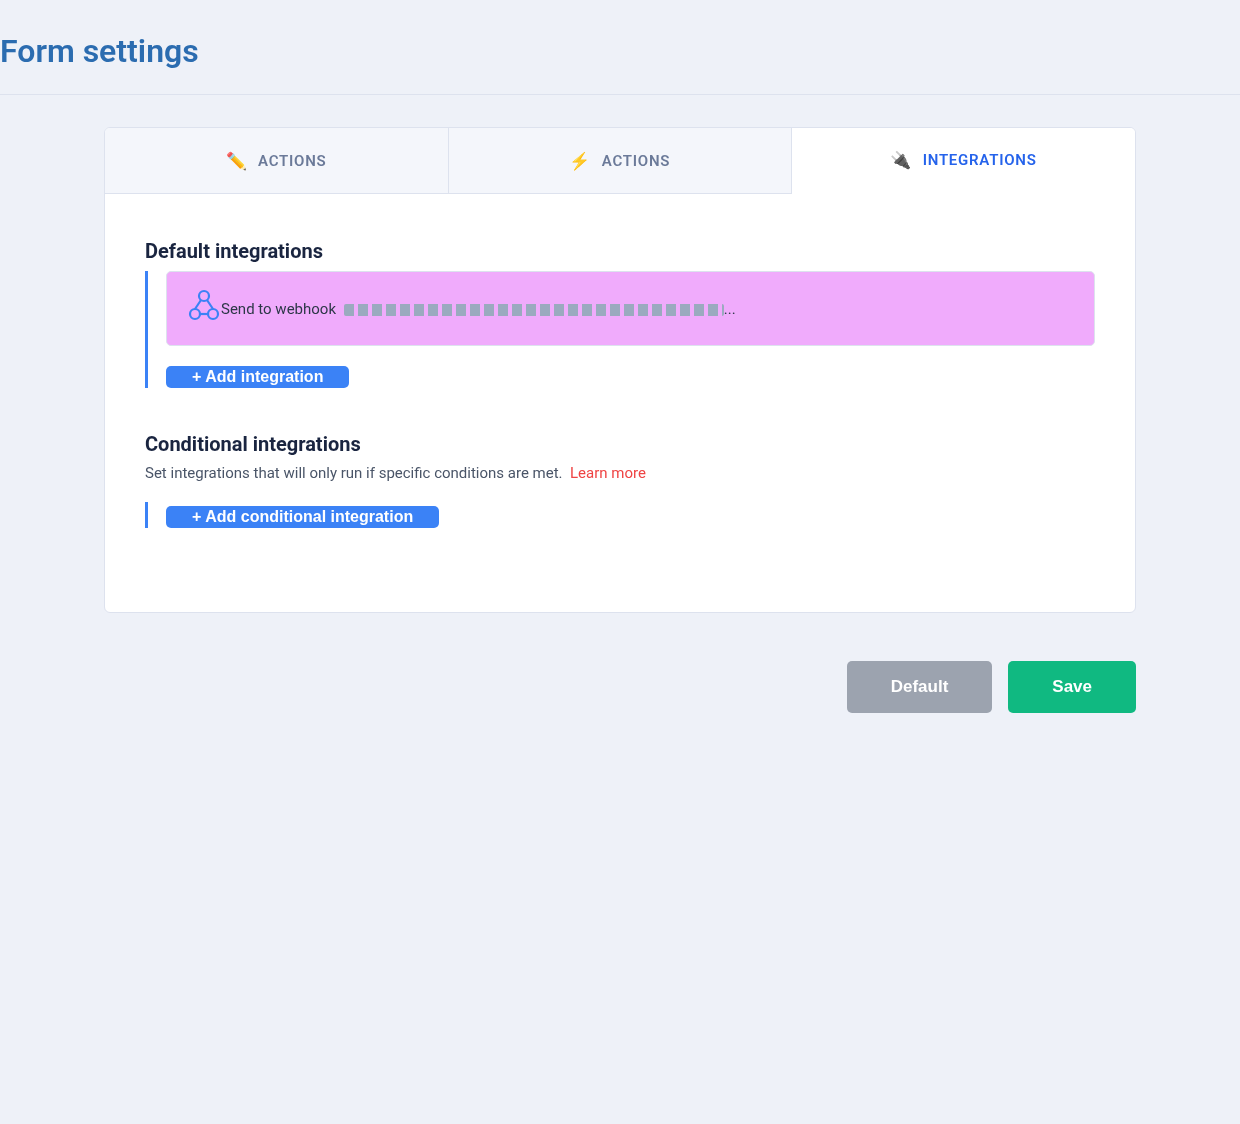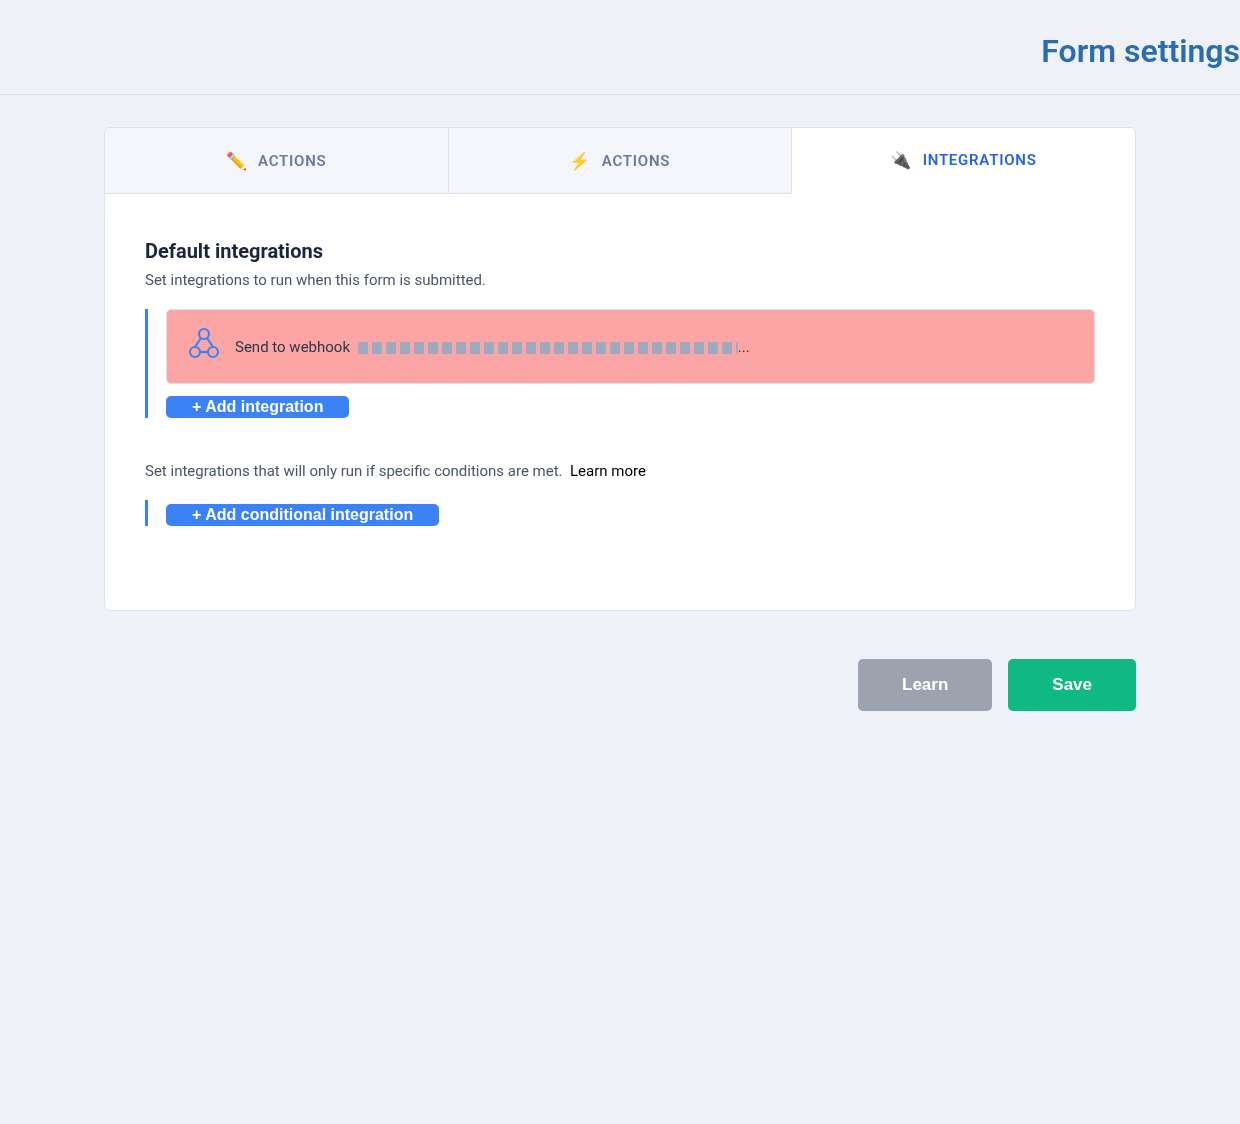--- a/index.html
+++ b/index.html
@@ -9,21 +9,21 @@
       background: #eef1f8;
       min-height: 1124px;
       display: flex;
       flex-direction: column;
       align-items: center;
     }
 
     .page-header {
       width: 100%;
       background: #eef1f8;
-      text-align: right;
+      text-align: left;
       padding: 32px 0 24px;
       border-bottom: 1px solid #dde2ee;
     }
 
     .page-title {
       font-size: 32px;
       font-weight: 600;
       color: #2b6cb0;
     }
 
@@ -98,38 +98,37 @@
       margin-top: 9px;
     }
 
     .section-desc {
       font-size: 15px;
       color: #4a5568;
       margin-bottom: 20px;
     }
 
     .section-desc a {
-      color: #000000;
+      color: #ef4444;
       text-decoration: none;
     }
 
     .left-border-group {
       border-left: 3px solid #3b82f6;
       padding-left: 18px;
     }
 
     .webhook-row {
-      background: #fca5a5;
+      background: #f0abfc;
       border: 1px solid #dde2ee;
       border-radius: 5px;
       padding: 16px 20px;
       display: flex;
       align-items: center;
-      gap: 14px;
-      margin-bottom: 8px;
+      margin-bottom: 16px;
     }
 
     .webhook-icon {
       font-size: 28px;
       color: #3b82f6;
       flex-shrink: 0;
     }
 
     .webhook-text {
       font-size: 15px;
@@ -222,21 +221,20 @@
       <div class="tab active">
         <span class="tab-icon">🔌</span>
         <span>INTEGRATIONS</span>
       </div>
     </div>
 
     <div class="tab-content">
 
       <div class="section">
         <h2 class="section-title">Default integrations</h2>
-        <p class="section-desc">Set integrations to run when this form is submitted.</p>
 
         <div class="left-border-group">
           <div class="webhook-row">
             <span class="webhook-icon">
               
               <svg width="34" height="34" viewBox="0 0 34 34" fill="none" xmlns="http://www.w3.org/2000/svg">
                 <circle cx="8" cy="26" r="5" stroke="#3b82f6" stroke-width="2.2" fill="none"></circle>
                 <circle cx="26" cy="26" r="5" stroke="#3b82f6" stroke-width="2.2" fill="none"></circle>
                 <circle cx="17" cy="8" r="5" stroke="#3b82f6" stroke-width="2.2" fill="none"></circle>
                 <line x1="8" y1="21" x2="14" y2="12" stroke="#3b82f6" stroke-width="2.2"></line>
@@ -248,30 +246,31 @@
               <span>Send to webhook</span>
               <span class="webhook-redacted"></span>...
             </span>
           </div>
 
           <button class="btn-blue">+ Add integration</button>
         </div>
       </div>
 
       <div class="section">
+        <h2 class="section-title">Conditional integrations</h2>
         <p class="section-desc">
           <span>Set integrations that will only run if specific conditions are met.</span>
           &nbsp;<a href="#">Learn more</a>
         </p>
 
         <div class="left-border-group">
           <button class="btn-blue">+ Add conditional integration</button>
         </div>
       </div>
 
     </div>
   </div>
 </div>
 
 <div class="footer">
-  <button class="btn-cancel">Learn</button>
+  <button class="btn-cancel">Default</button>
   <button class="btn-save">Save</button>
 </div>
 
 </body></html>

